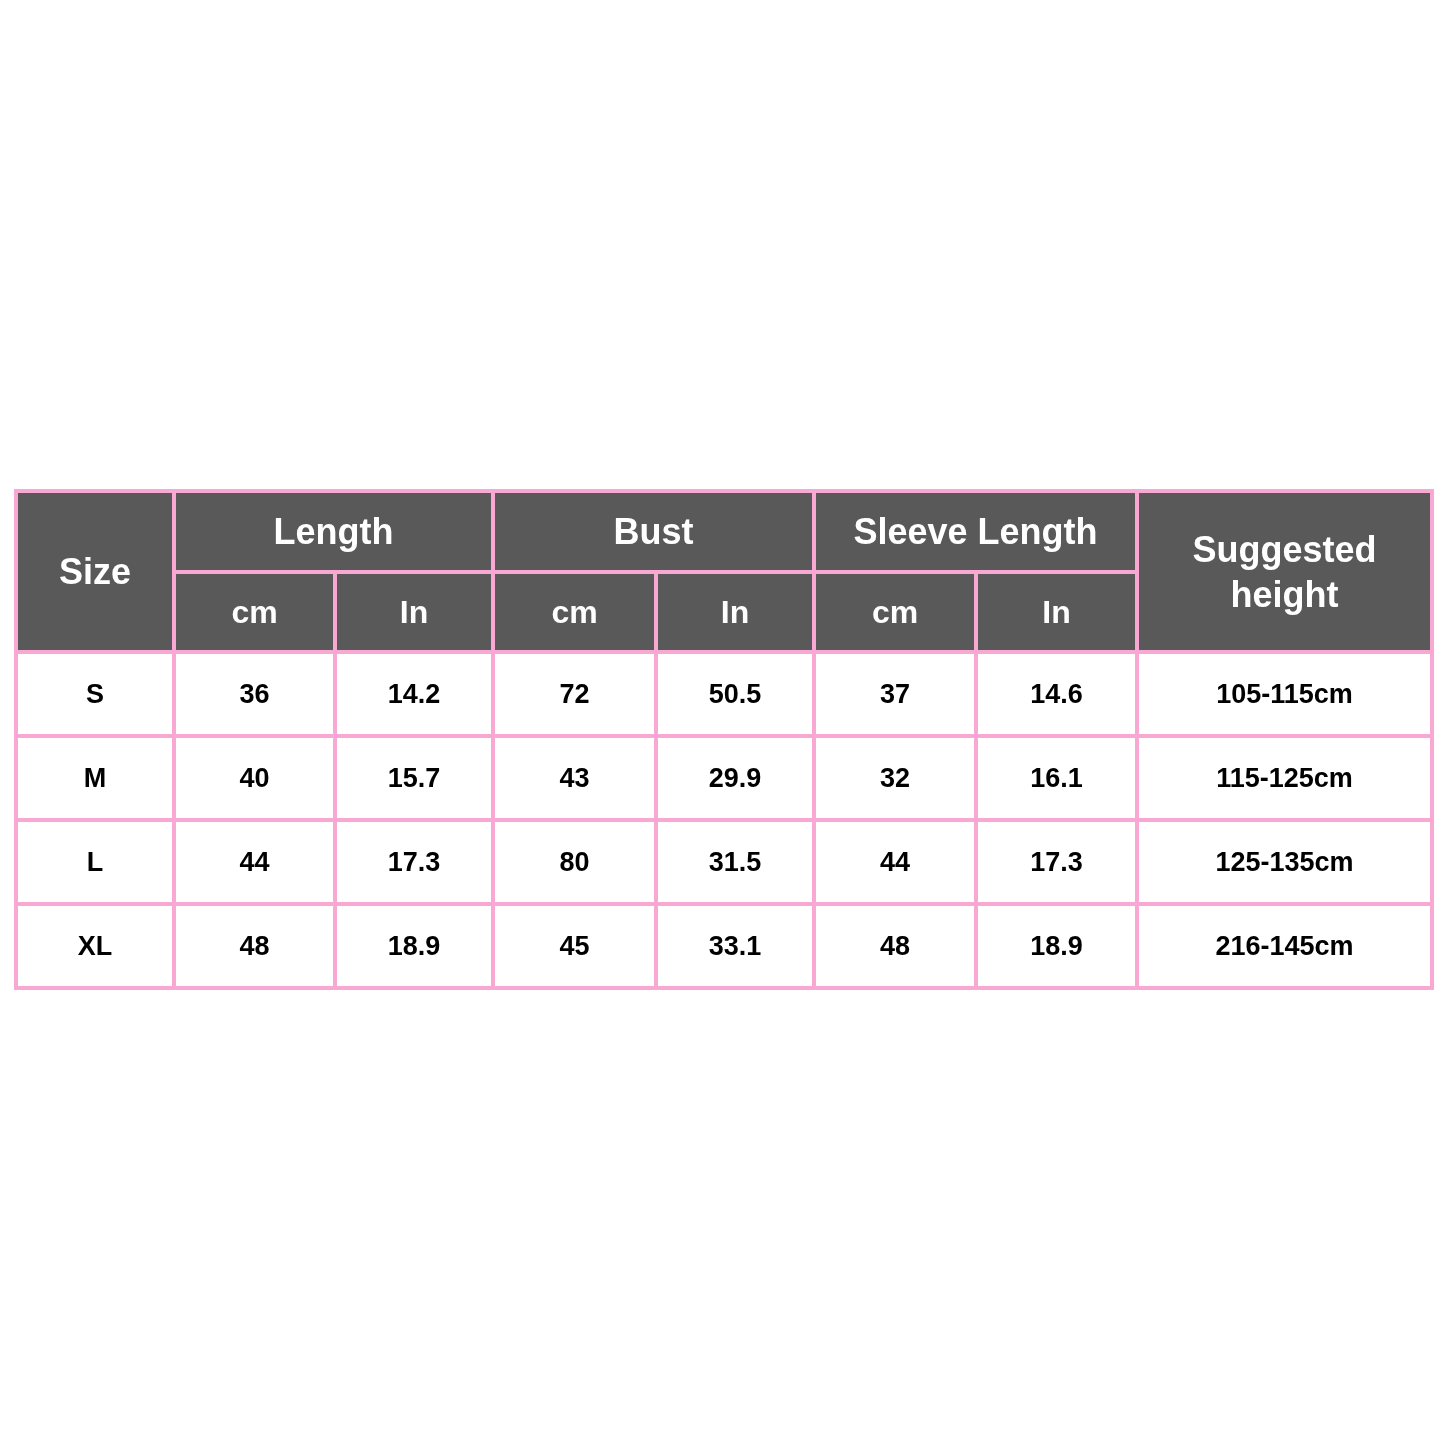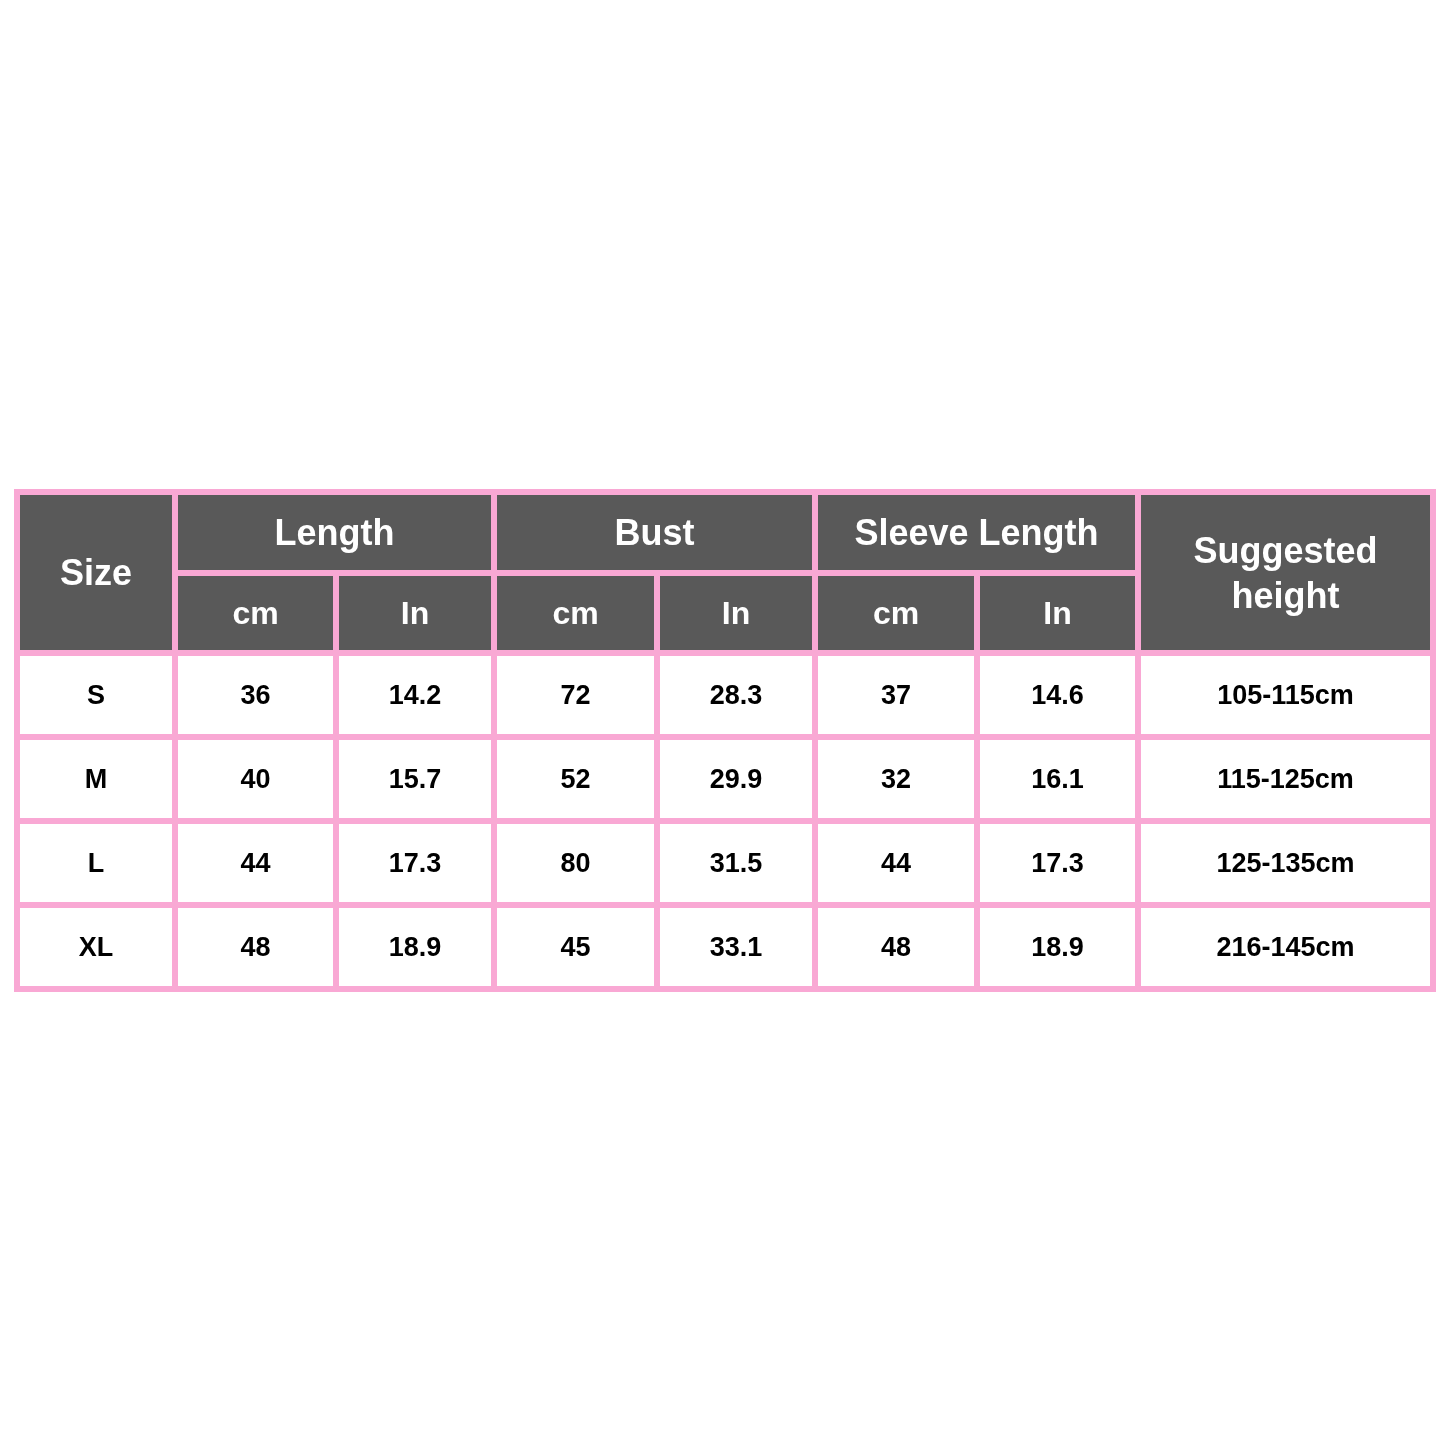--- a/index.html
+++ b/index.html
@@ -19,21 +19,21 @@
     position: absolute;
     left: 14px;
     top: 489px;
     width: 1416px;
     border-collapse: collapse;
     table-layout: fixed;
     border: 4px solid #000000;
   }
   table.size-table th,
   table.size-table td {
-    border: 6px solid #f9a8d4;
+    border: 4px solid #f9a8d4;
     text-align: center;
     vertical-align: middle;
     padding: 0;
     overflow: hidden;
   }
   tr.h1 { height: 81px; }
   tr.h2 { height: 80px; }
   tr.body-row { height: 84px; }
   th.hcell {
     background: #595959;
@@ -87,30 +87,30 @@
         <th class="hcell sub">In</th>
         <th class="hcell sub">cm</th>
         <th class="hcell sub">In</th>
       </tr>
 
       <tr class="body-row">
         <td class="val">S</td>
         <td class="val">36</td>
         <td class="val">14.2</td>
         <td class="val">72</td>
-        <td class="val">28.3</td>
+        <td class="val">50.5</td>
         <td class="val">37</td>
         <td class="val">14.6</td>
         <td class="val">105-115cm</td>
       </tr>
       <tr class="body-row">
         <td class="val">M</td>
         <td class="val">40</td>
         <td class="val">15.7</td>
-        <td class="val">52</td>
+        <td class="val">43</td>
         <td class="val">29.9</td>
         <td class="val">32</td>
         <td class="val">16.1</td>
         <td class="val">115-125cm</td>
       </tr>
       <tr class="body-row">
         <td class="val">L</td>
         <td class="val">44</td>
         <td class="val">17.3</td>
         <td class="val">80</td>

